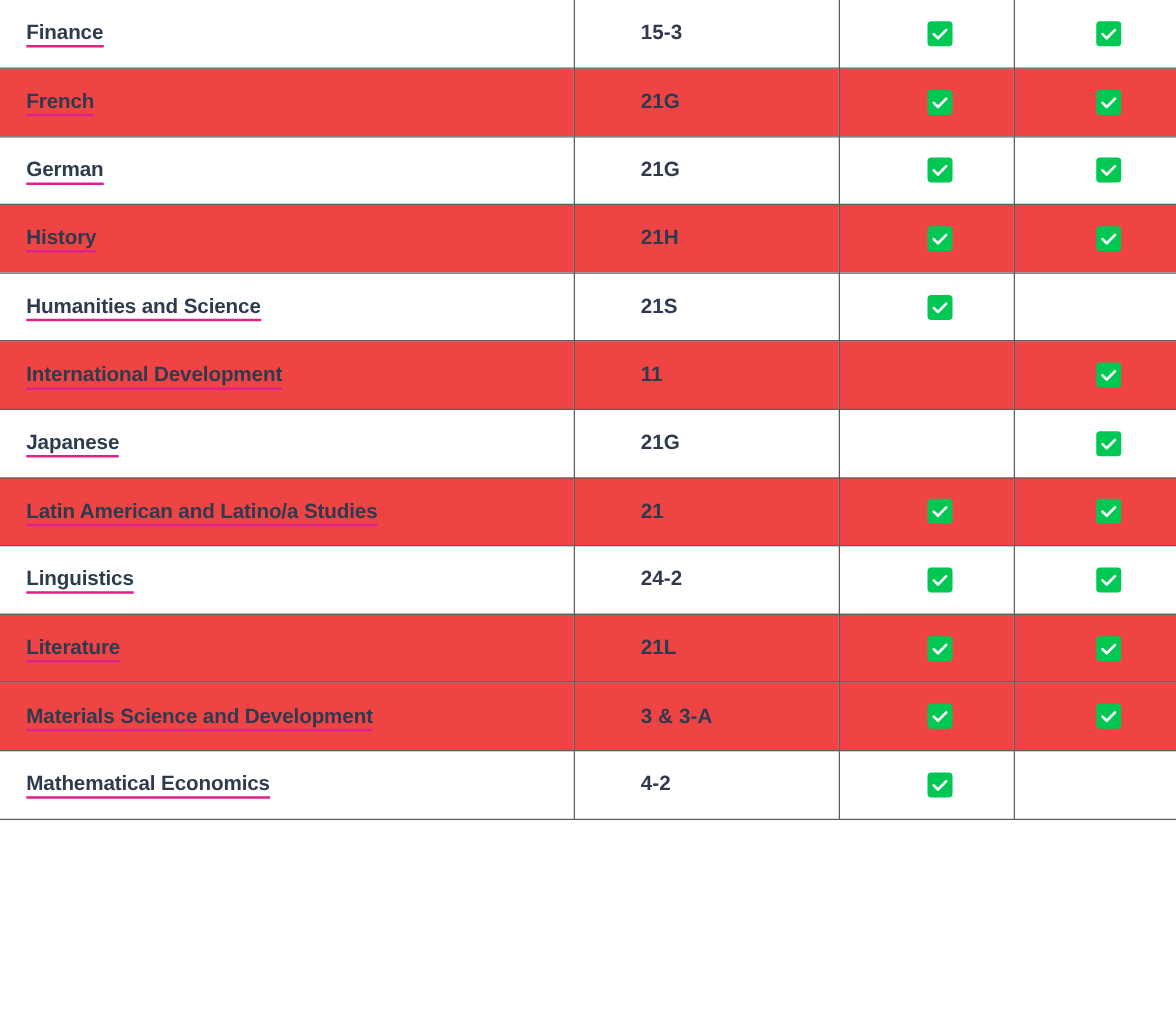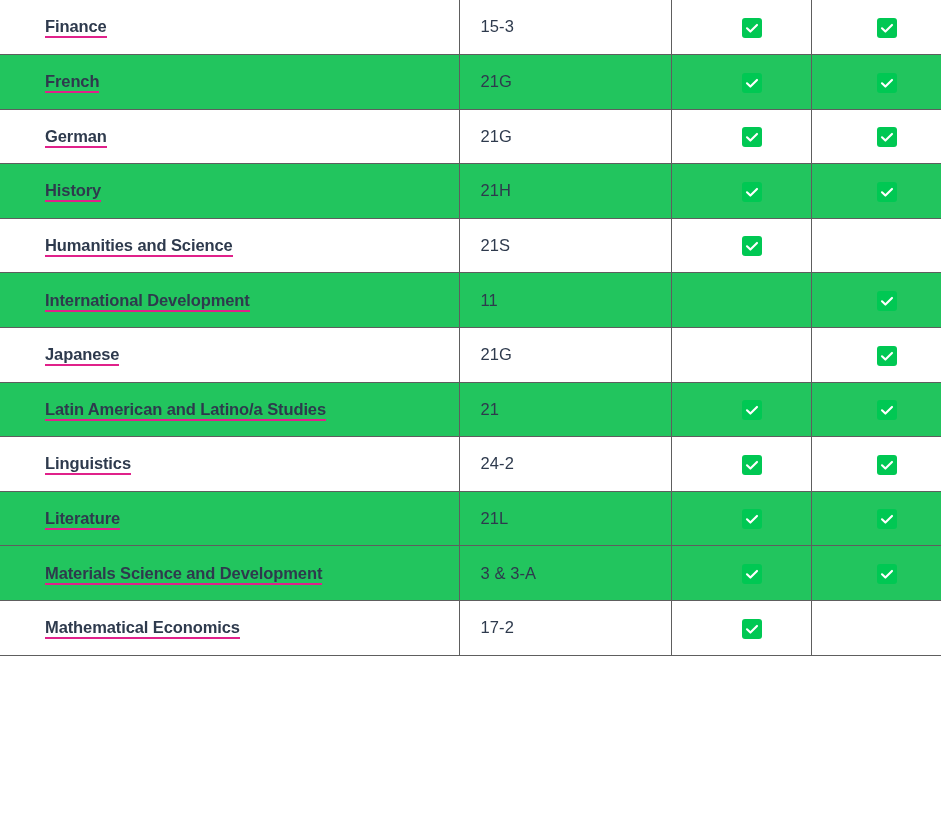--- a/index.html
+++ b/index.html
@@ -52,44 +52,44 @@
 
   table.majors-table td.cell-major {
     border-left: none;
   }
   table.majors-table td.cell-bach-a {
     border-right: none;
   }
 
   
   table.majors-table tr.row-even td {
-    background: #22c55e;
+    background: #ef4444;
   }
   table.majors-table tr.row-odd td {
     background: #ffffff;
   }
 
   .major-link {
     font-weight: bold;
     font-size: 16.5px;
     color: #2e3a4d;
     text-decoration: none;
     border-bottom: 2px solid #e0218a;
     padding-bottom: 1px;
     display: inline;
     cursor: pointer;
     letter-spacing: -0.1px;
-    margin-left: 24px;
   }
 
   .course-num {
-    font-weight: normal;
+    font-weight: bold;
     font-size: 16.5px;
     color: #2e3a4d;
     letter-spacing: 0.1px;
+    margin-left: 32px;
   }
 
   td.cell-check {
     text-align: center;
     padding: 0;
   }
 
   .checkbox-icon {
     display: inline-block;
     width: 20px;
@@ -222,21 +222,21 @@
           <td class="cell-course"><span class="course-num">3 &amp; 3-A</span></td>
           <td class="cell-check cell-bach-s"><span class="checkbox-icon" style="background: rgb(0, 200, 83);"><svg width="20" height="20" viewBox="0 0 20 20" aria-hidden="true">
                 <path d="M5 10.3 L8.4 13.6 L15 6.9" fill="none" stroke="#ffffff" stroke-width="2.1" stroke-linecap="round" stroke-linejoin="round"></path>
               </svg></span></td>
           <td class="cell-check cell-bach-a"><span class="checkbox-icon" style="background: rgb(0, 200, 83);"><svg width="20" height="20" viewBox="0 0 20 20" aria-hidden="true">
                 <path d="M5 10.3 L8.4 13.6 L15 6.9" fill="none" stroke="#ffffff" stroke-width="2.1" stroke-linecap="round" stroke-linejoin="round"></path>
               </svg></span></td>
         </tr>
         <tr class="row-odd">
           <td class="cell-major"><a class="major-link">Mathematical Economics</a></td>
-          <td class="cell-course"><span class="course-num">17-2</span></td>
+          <td class="cell-course"><span class="course-num">4-2</span></td>
           <td class="cell-check cell-bach-s"><span class="checkbox-icon" style="background: rgb(0, 200, 83);"><svg width="20" height="20" viewBox="0 0 20 20" aria-hidden="true">
                 <path d="M5 10.3 L8.4 13.6 L15 6.9" fill="none" stroke="#ffffff" stroke-width="2.1" stroke-linecap="round" stroke-linejoin="round"></path>
               </svg></span></td>
           <td class="cell-check cell-bach-a"><span class="checkbox-empty"></span></td>
         </tr>
       </tbody>
   </table>
 </div>
 
 </body></html>

